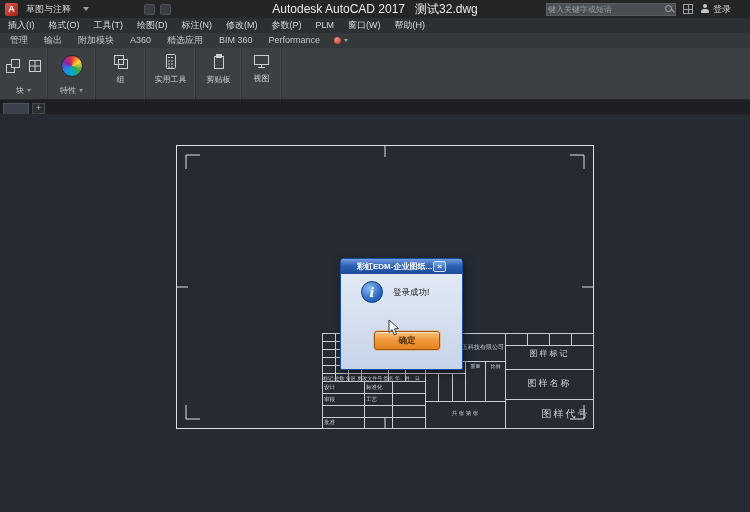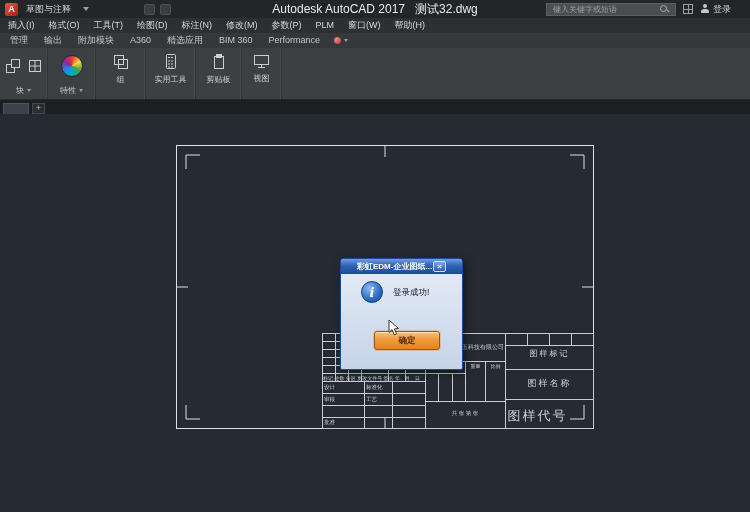--- a/index.html
+++ b/index.html
@@ -13,21 +13,21 @@
   .acad-logo{width:13px;height:13px;border-radius:2px;background:linear-gradient(135deg,#e05a4e,#a31f12);
              color:#fff;font-size:9px;font-weight:bold;display:flex;align-items:center;justify-content:center}
   .workspace{display:flex;align-items:center;gap:12px;color:#cfd2d6;font-size:9px;height:16px;padding:0 3px}
   .caret-down{width:0;height:0;border-left:3px solid transparent;border-right:3px solid transparent;border-top:4px solid #9aa0a6}
   .caret-down.small{border-left-width:2.5px;border-right-width:2.5px;border-top-width:3px}
   .tb-spacer{width:42px}
   .qat-icon{width:11px;height:11px;border-radius:2px;background:#3a3e43;border:1px solid #4c5157}
   .tb-title{position:absolute;left:50%;top:0;transform:translateX(-50%);height:18px;line-height:18px;
             color:#e8eaec;font-size:12px;white-space:pre}
   .tb-right{margin-left:auto;display:flex;align-items:center;gap:7px}
-  .searchbox{width:130px;height:13px;background:#4a4d51;border:1px solid #5c6065;display:flex;align-items:center;padding:0 6px;gap:3px}
+  .searchbox{width:130px;height:13px;background:#4a4d51;border:1px solid #5c6065;display:flex;align-items:center;padding:0 1px;gap:3px}
   .search-input{flex:1;min-width:0;background:transparent;border:none;outline:none;color:#c6cace;font-size:8px;
                 font-family:"Liberation Sans","DejaVu Sans",sans-serif}
   .search-input::placeholder{color:#9aa1a8}
   .search-icon{width:9px;height:9px;position:relative;flex:0 0 auto}
   .search-icon::before{content:"";position:absolute;left:0;top:0;width:5px;height:5px;border:1px solid #aab0b6;border-radius:50%}
   .search-icon::after{content:"";position:absolute;left:5.5px;top:5.5px;width:3.5px;height:1px;background:#aab0b6;transform:rotate(45deg)}
   .apps-icon{width:10px;height:10px;border:1px solid #9aa0a6;
              background:linear-gradient(#9aa0a6,#9aa0a6) 4px 0/1px 10px no-repeat,
                         linear-gradient(#9aa0a6,#9aa0a6) 0 4px/10px 1px no-repeat}
   .signin{display:flex;align-items:center;gap:4px;color:#d2d5d9;font-size:9px;padding-right:14px}
@@ -264,21 +264,21 @@
         <path d="M205.5 0 V12 M227.5 0 V12 M249.5 0 V12"></path>
         <path d="M103 28.5 H183 M103 68.5 H183 M103 40.5 H143"></path>
         <path d="M143.5 28 V68 M163.5 28 V68 M116.5 40 V68 M130.5 40 V68"></path>
         <path d="M0 8.5 H103 M0 16.5 H103 M0 24.5 H103 M0 32.5 H103 M0 40.5 H103 M0 48.5 H103 M0 60.5 H103 M0 72.5 H103 M0 84.5 H103"></path>
         <path d="M13.5 0 V48 M26.5 0 V48 M39.5 0 V48 M66.5 0 V48 M83.5 0 V48"></path>
         <path d="M42.5 48 V96 M70.5 48 V96"></path>
       </svg>
       <div class="tbx ctr" style="left:104px;top:11px;width:78px;font-size:6px">南宁市二郎二五科技有限公司</div>
       <div class="tbx ctr" style="left:184px;top:16px;width:87px;font-size:8px;letter-spacing:2px">图样标记</div>
       <div class="tbx ctr" style="left:184px;top:45px;width:87px;font-size:9px;letter-spacing:2px">图样名称</div>
-      <div class="tbx ctr" style="left:172px;top:75px;width:87px;font-size:13px;letter-spacing:2px">图样代号</div>
+      <div class="tbx ctr" style="left:200px;top:75px;width:87px;font-size:10px;letter-spacing:2px">图样代号</div>
       <div class="tbx ctr" style="left:104px;top:30px;width:39px;font-size:5px">阶段标记</div>
       <div class="tbx ctr" style="left:144px;top:30px;width:19px;font-size:5px">重量</div>
       <div class="tbx ctr" style="left:164px;top:30px;width:19px;font-size:5px">比例</div>
       <div class="tbx ctr" style="left:104px;top:77px;width:78px;font-size:5.5px">共 张 第 张</div>
       <div class="tbx" style="left:1px;top:41.5px;width:101px;font-size:5px">标记 处数 分区 更改文件号 签名 年、月、日</div>
       <div class="tbx" style="left:2px;top:51px;font-size:5.5px">设计</div>
       <div class="tbx" style="left:44px;top:51px;font-size:5.5px">标准化</div>
       <div class="tbx" style="left:2px;top:63px;font-size:5.5px">审核</div>
       <div class="tbx" style="left:44px;top:63px;font-size:5.5px">工艺</div>
       <div class="tbx" style="left:2px;top:86px;font-size:5.5px">批准</div>

